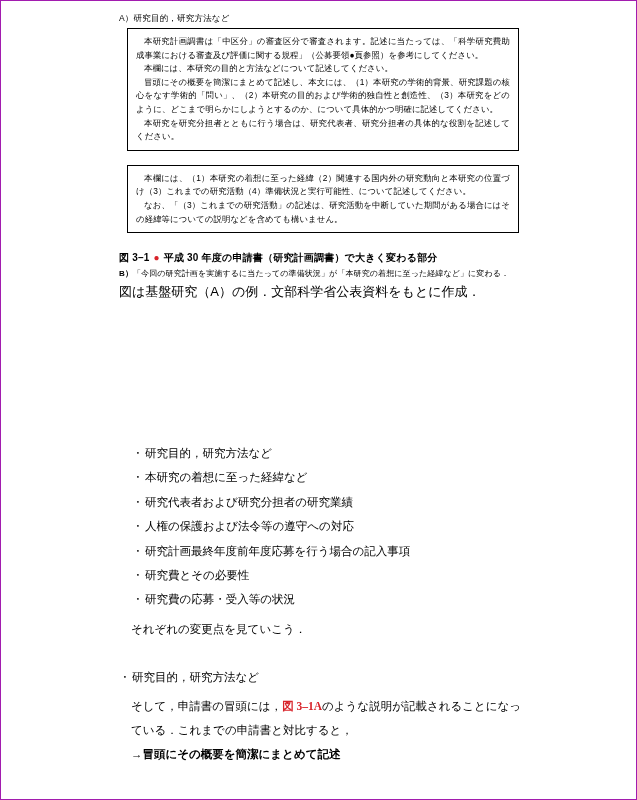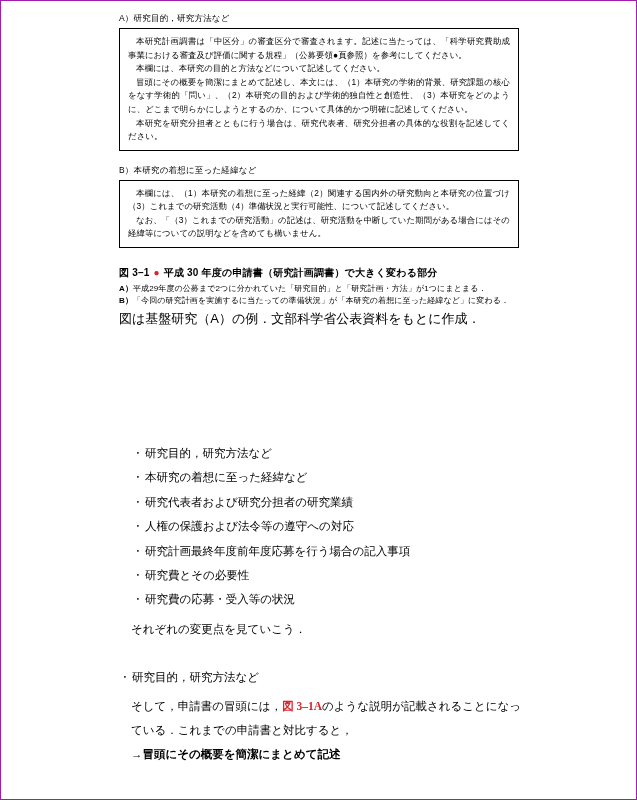--- a/index.html
+++ b/index.html
@@ -34,21 +34,21 @@
     font-family: "Liberation Sans", sans-serif;
     font-size: 8.5px;
     line-height: 1.4;
     margin: 0 0 3px 0;
     letter-spacing: 0.2px;
   }
   .box {
     border: 1px solid #000;
     box-sizing: border-box;
     padding: 6px 8px 6px 8px;
-    margin: 0 0 14px 0;
+    margin: 0 0 14px 8px;
   }
   .box p {
     font-family: "Liberation Sans", sans-serif;
     font-size: 8.4px;
     line-height: 1.62;
     margin: 0;
     text-align: justify;
     letter-spacing: 0.1px;
   }
   .box p + p {
@@ -161,35 +161,31 @@
 
     <div class="fig-label">A）研究目的，研究方法など</div>
 
     <div class="box">
       <p class="indent">本研究計画調書は「中区分」の審査区分で審査されます。記述に当たっては、「科学研究費助成事業における審査及び評価に関する規程」（公募要領●頁参照）を参考にしてください。</p>
       <p class="indent">本欄には、本研究の目的と方法などについて記述してください。</p>
       <p class="indent">冒頭にその概要を簡潔にまとめて記述し、本文には、（1）本研究の学術的背景、研究課題の核心をなす学術的「問い」、（2）本研究の目的および学術的独自性と創造性、（3）本研究をどのように、どこまで明らかにしようとするのか、について具体的かつ明確に記述してください。</p>
       <p class="indent">本研究を研究分担者とともに行う場合は、研究代表者、研究分担者の具体的な役割を記述してください。</p>
     </div>
 
-    <div class="fig-label">B）本研究の着想に至った経緯など</div>
 
     <div class="box">
       <p class="indent">本欄には、（1）本研究の着想に至った経緯（2）関連する国内外の研究動向と本研究の位置づけ（3）これまでの研究活動（4）準備状況と実行可能性、について記述してください。</p>
       <p class="indent">なお、「（3）これまでの研究活動」の記述は、研究活動を中断していた期間がある場合にはその経緯等についての説明などを含めても構いません。</p>
     </div>
 
     <div class="caption">
       <div class="cap-title">
         <span>図 3–1</span>
         <span class="cap-dot">●</span>
         <span>平成 30 年度の申請書（研究計画調書）で大きく変わる部分</span>
-      </div>
-      <div class="cap-line">
-        <b>A）</b><span>平成29年度の公募まで2つに分かれていた「研究目的」と「研究計画・方法」が1つにまとまる．</span>
       </div>
       <div class="cap-line">
         <b>B）</b><span>「今回の研究計画を実施するに当たっての準備状況」が「本研究の着想に至った経緯など」に変わる．</span>
       </div>
       <div class="cap-note">図は基盤研究（A）の例．文部科学省公表資料をもとに作成．</div>
     </div>
   </div>
 
   <div class="prose">
     <ul class="bullets">

